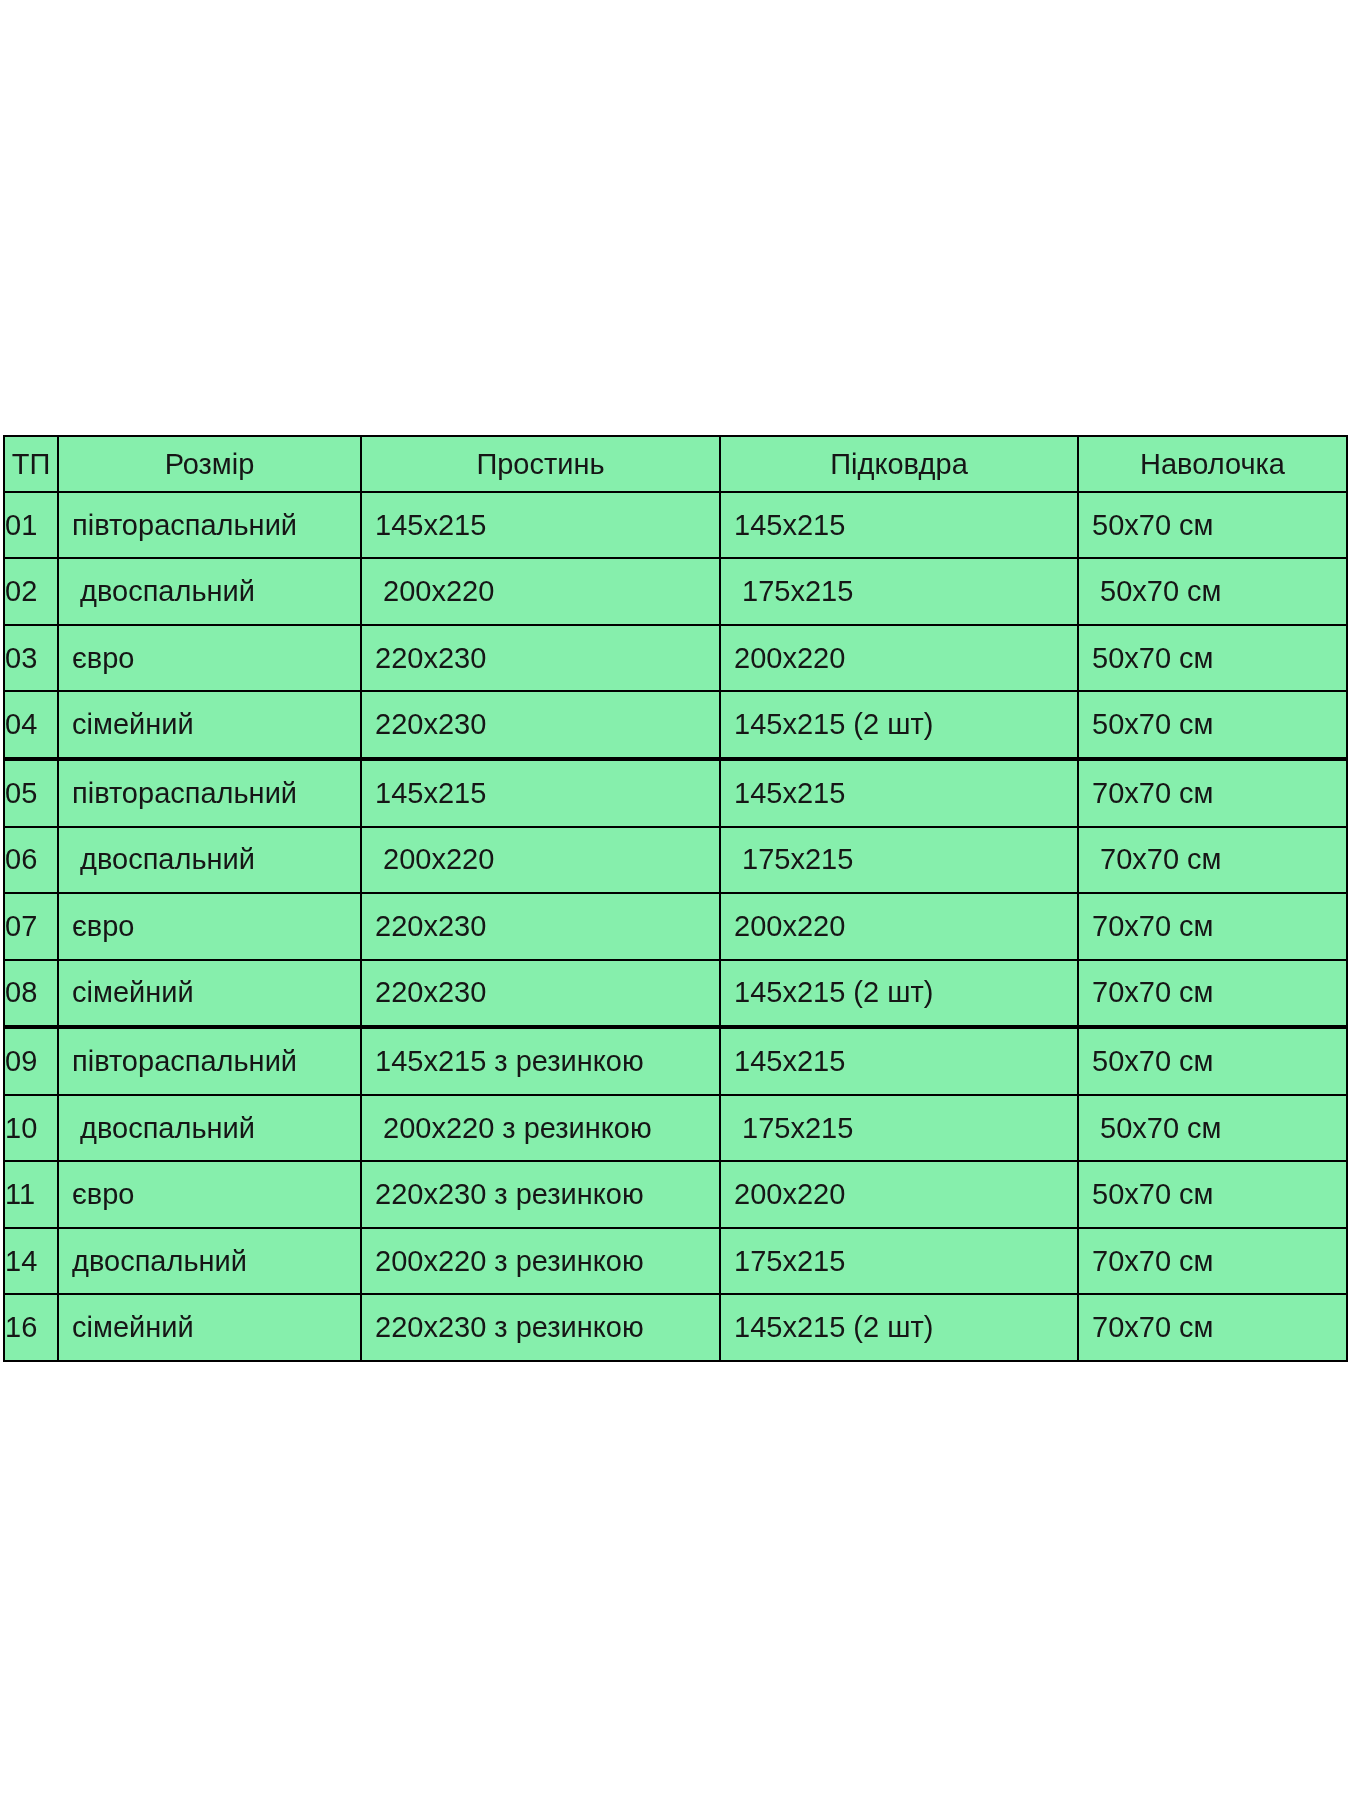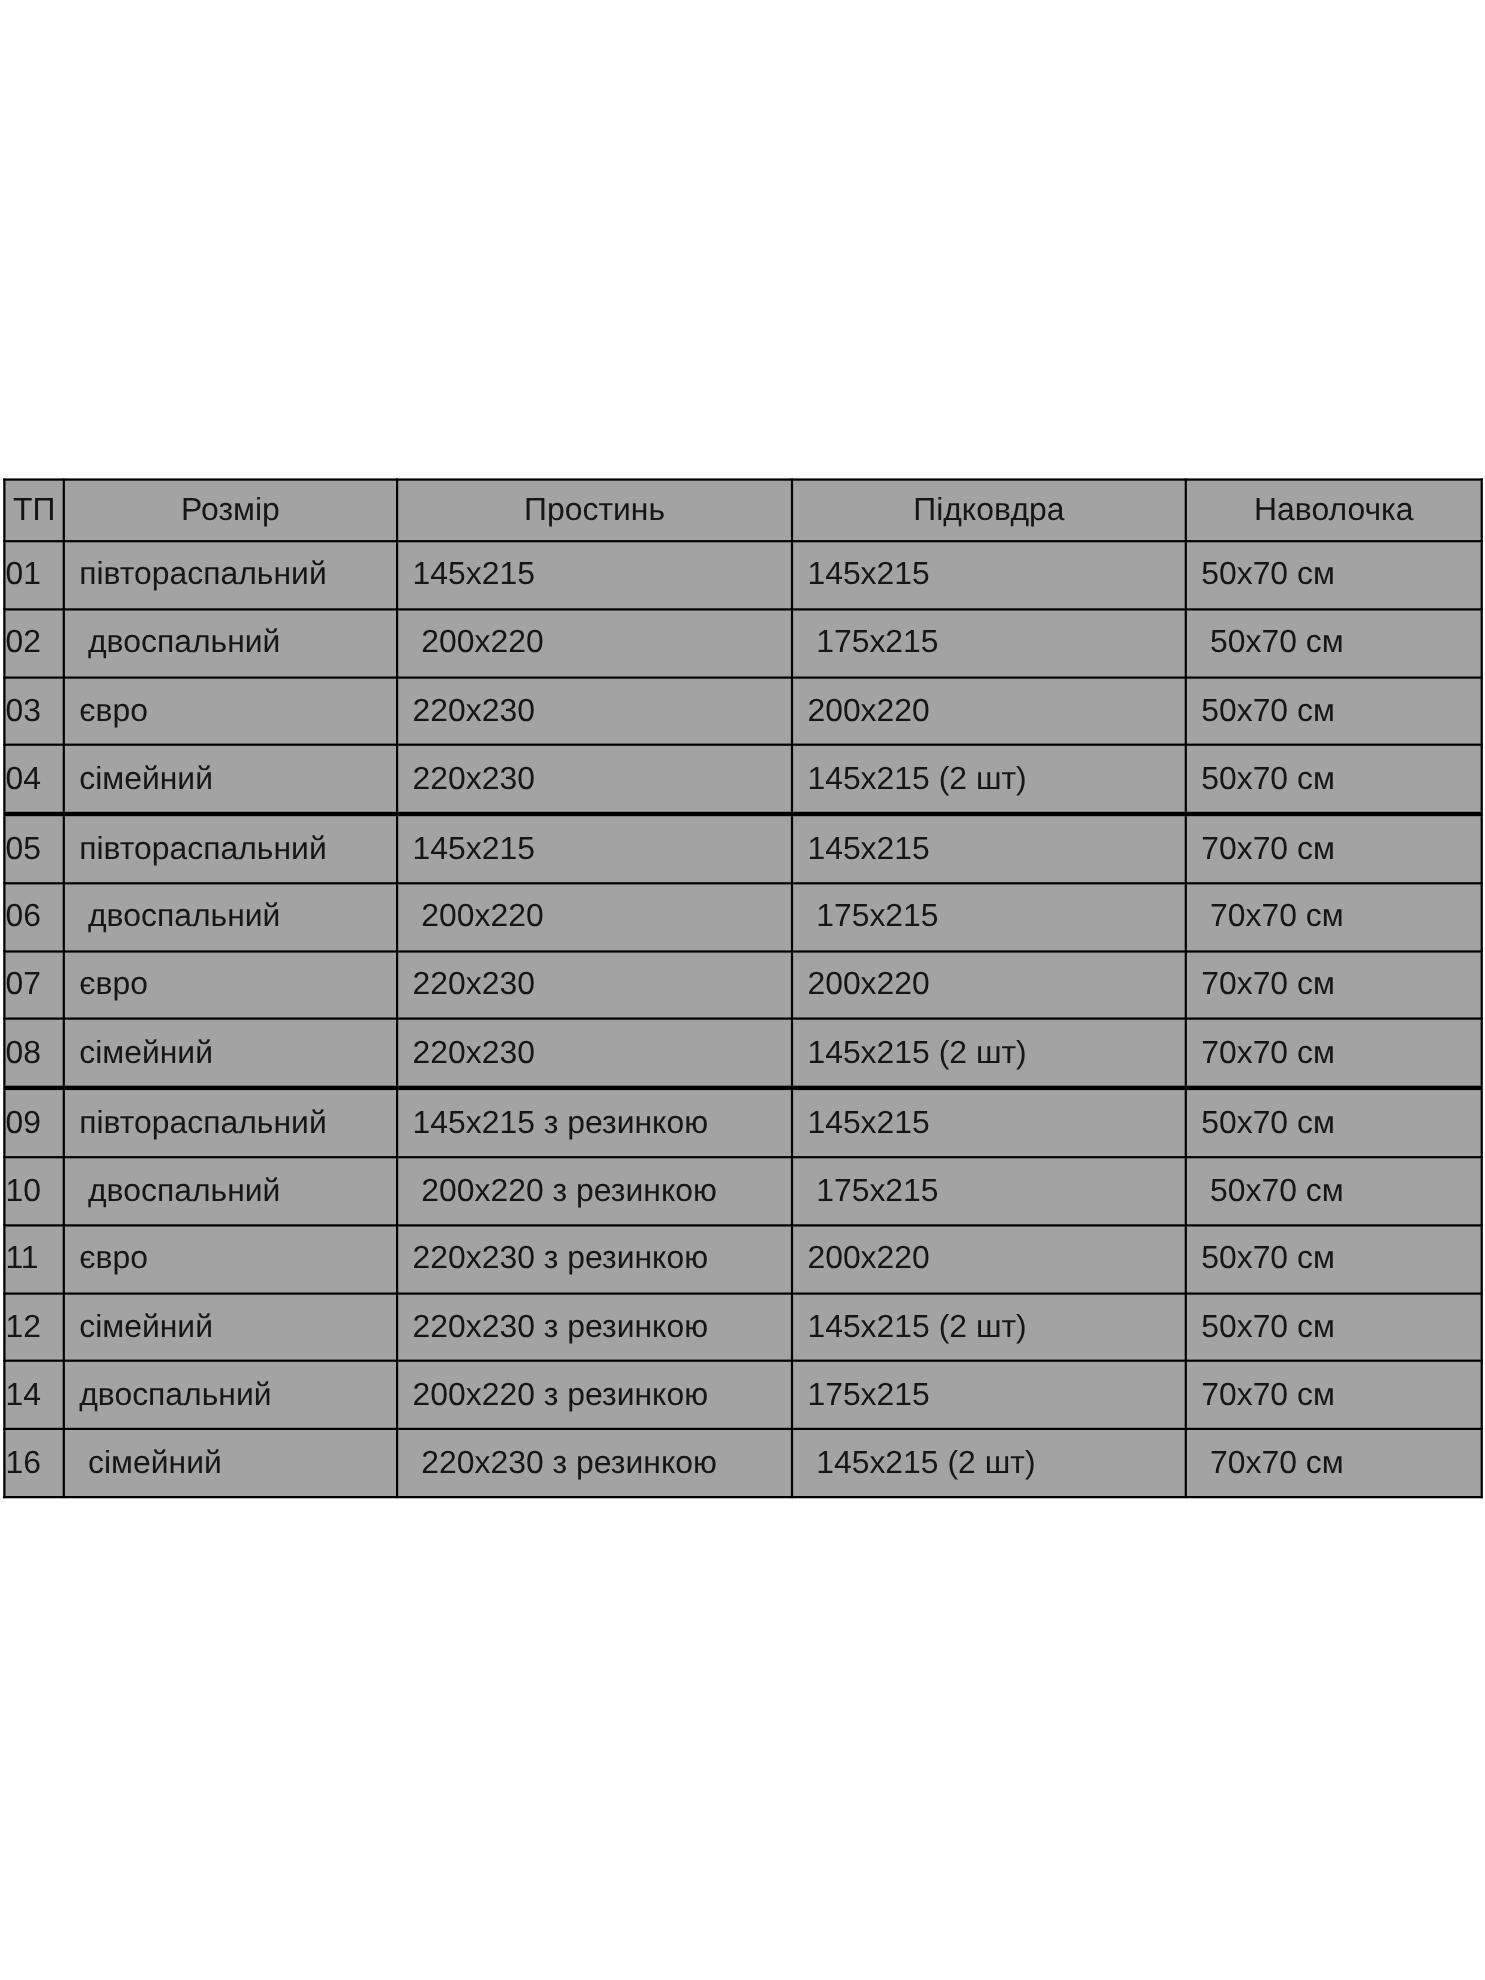--- a/index.html
+++ b/index.html
@@ -15,21 +15,21 @@
     color: #161616;
   }
   .size-table {
     position: absolute;
     left: 3px;
     top: 435px;
     width: 1343px;
     height: 927px;
     border-collapse: collapse;
     table-layout: fixed;
-    background: #a3a3a3;
+    background: #86efac;
   }
   .size-table th,
   .size-table td {
     border: 2px solid #000000;
     font-size: 29px;
     font-weight: 400;
     line-height: 1;
     color: #161616;
     white-space: nowrap;
     overflow: hidden;
@@ -153,27 +153,20 @@
         <td class="cell-pillow">50x70 см</td>
       </tr>
       <tr>
         <td class="cell-tp">11</td>
         <td class="cell-size">євро</td>
         <td class="cell-sheet">220x230 з резинкою</td>
         <td class="cell-duvet">200x220</td>
         <td class="cell-pillow">50x70 см</td>
       </tr>
       <tr>
-        <td class="cell-tp">12</td>
-        <td class="cell-size">сімейний</td>
-        <td class="cell-sheet">220x230 з резинкою</td>
-        <td class="cell-duvet">145x215 (2 шт)</td>
-        <td class="cell-pillow">50x70 см</td>
-      </tr>
-      <tr>
         <td class="cell-tp">14</td>
         <td class="cell-size">двоспальний</td>
         <td class="cell-sheet">200x220 з резинкою</td>
         <td class="cell-duvet">175x215</td>
         <td class="cell-pillow">70x70 см</td>
       </tr>
       <tr>
         <td class="cell-tp">16</td>
         <td class="cell-size">сімейний</td>
         <td class="cell-sheet">220x230 з резинкою</td>

